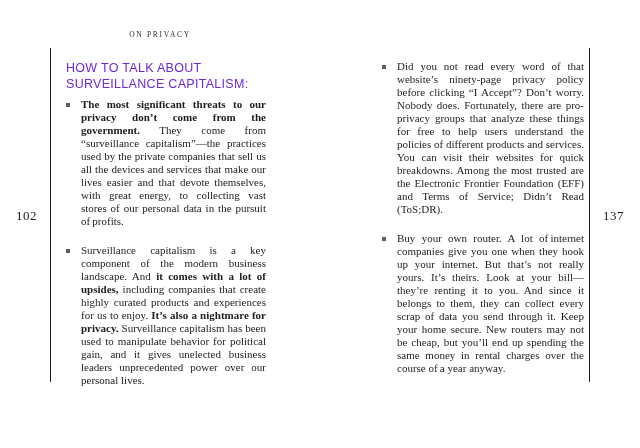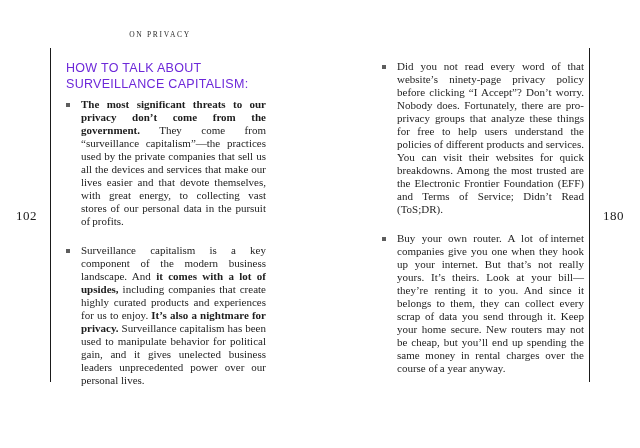--- a/index.html
+++ b/index.html
@@ -114,21 +114,21 @@
       <h2 class="section-title">HOW TO TALK ABOUT SURVEILLANCE CAPITALISM:</h2>
       <ul class="bullets">
           <li><span class="marker"></span><span class="bold">The most significant threats to our privacy don’t come from the government.</span><span> They come from “surveillance capitalism”—the practices used by the private companies that sell us all the devices and services that make our lives easier and that devote themselves, with great energy, to collecting vast stores of our personal data in the pursuit of profits.</span></li>
           <li><span class="marker"></span><span>Surveillance capitalism is a key component of the modern business landscape. And </span><span class="bold">it comes with a lot of upsides,</span><span> including companies that create highly curated products and experiences for us to enjoy. </span><span class="bold">It’s also a nightmare for privacy.</span><span> Surveillance capitalism has been used to manipulate behavior for political gain, and it gives unelected business leaders unprecedented power over our personal lives.</span></li>
         </ul>
     </div>
   </div>
 
   <div class="page page-right">
     <div class="rule"></div>
-    <div class="folio">180</div>
+    <div class="folio">137</div>
     <div class="col">
       <ul class="bullets">
           <li><span class="marker"></span><span>Did you not read every word of that website’s ninety-page privacy policy before clicking “I Accept”? Don’t worry. Nobody does. Fortunately, there are pro-privacy groups that analyze these things for free to help users understand the policies of different products and services. You can visit their websites for quick breakdowns. Among the most trusted are the Electronic Frontier Foundation (EFF) and Terms of Service; Didn’t Read (ToS;DR).</span></li>
           <li><span class="marker"></span><span>Buy your own router. A lot of internet companies give you one when they hook up your internet. But that’s not really yours. It’s theirs. Look at your bill—they’re renting it to you. And since it belongs to them, they can collect every scrap of data you send through it. Keep your home secure. New routers may not be cheap, but you’ll end up spending the same money in rental charges over the course of a year anyway.</span></li>
         </ul>
     </div>
   </div>
 
 </div>
 

